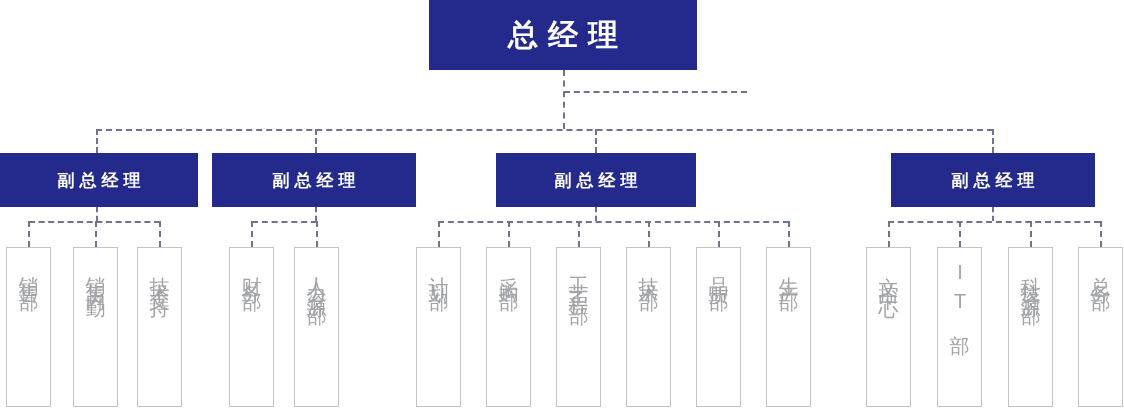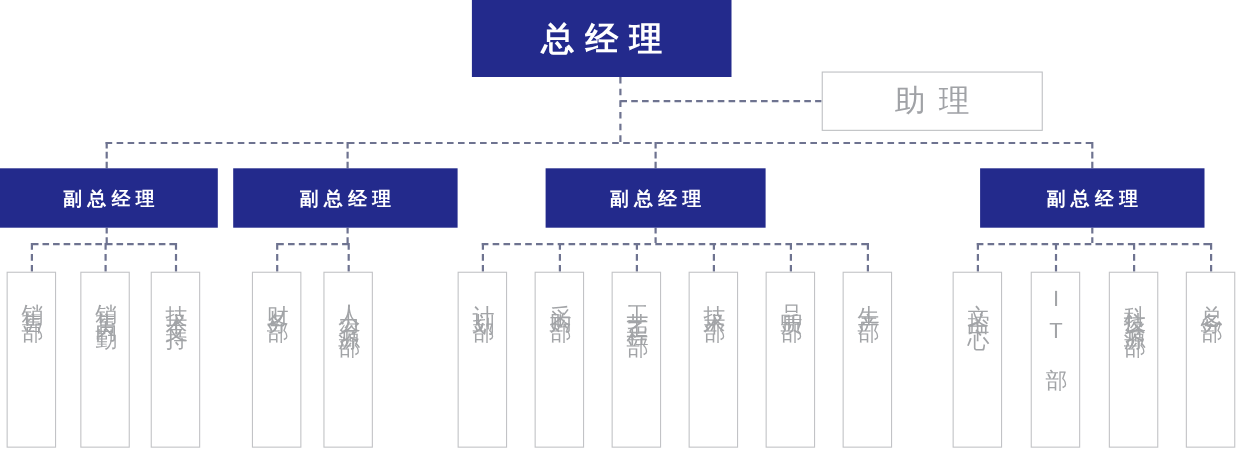--- a/index.html
+++ b/index.html
@@ -100,27 +100,24 @@
   <div class="vline" style="left:508px;  top:221px; height:26px;"></div>
   <div class="vline" style="left:578px;  top:221px; height:26px;"></div>
   <div class="vline" style="left:648px;  top:221px; height:26px;"></div>
   <div class="vline" style="left:718px;  top:221px; height:26px;"></div>
   <div class="vline" style="left:788px;  top:221px; height:26px;"></div>
   <div class="vline" style="left:888px;  top:221px; height:26px;"></div>
   <div class="vline" style="left:959px;  top:221px; height:26px;"></div>
   <div class="vline" style="left:1030px; top:221px; height:26px;"></div>
   <div class="vline" style="left:1100px; top:221px; height:26px;"></div>
 
-  <div class="npbox root-box" style="left:429px; top:0px; width:236px; height:70px;">
+  <div class="npbox root-box" style="left:429px; top:0px; width:268px; height:70px;">
     <span>总经理</span>
   </div>
 
-  <div class="outline-box" style="left:747px; top:65px; width:201px; height:54px;">
-    <span>助理</span>
-  </div>
 
   <div class="npbox vp-box" style="left:0px; top:153px; width:198px; height:54px;">
     <span>副总经理</span>
   </div>
   <div class="npbox vp-box" style="left:212px; top:153px; width:204px; height:54px;">
     <span>副总经理</span>
   </div>
   <div class="npbox vp-box" style="left:496px; top:153px; width:200px; height:54px;">
     <span>副总经理</span>
   </div>

